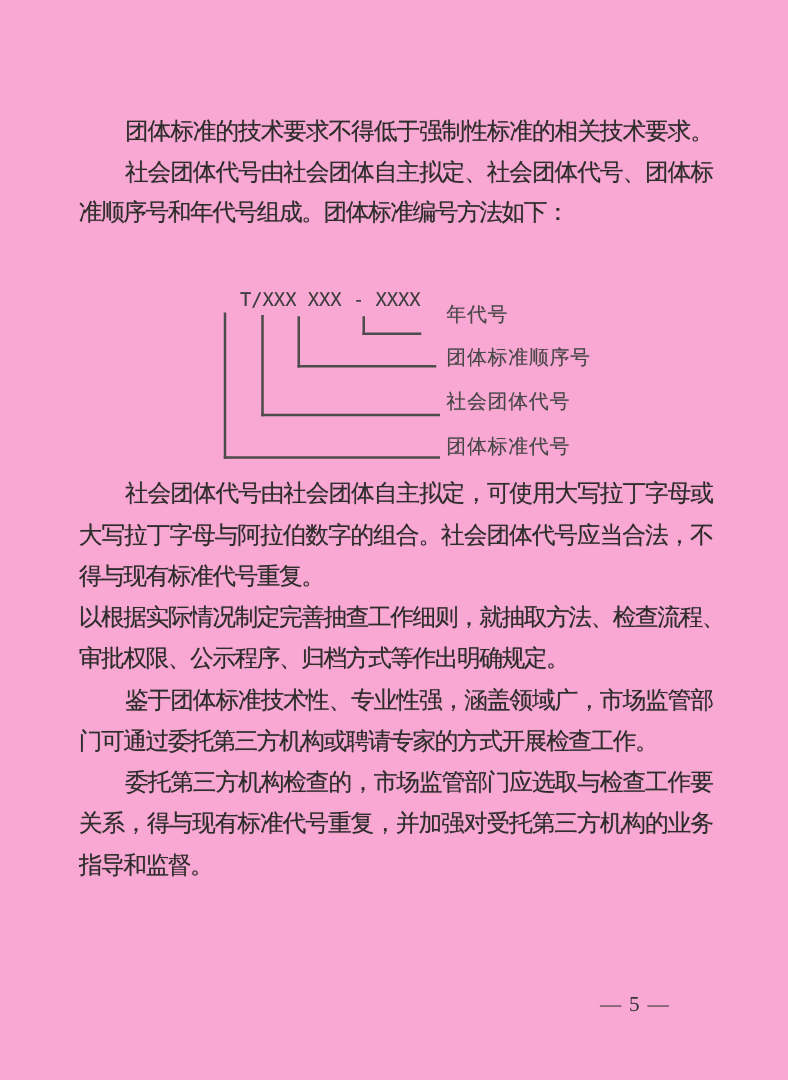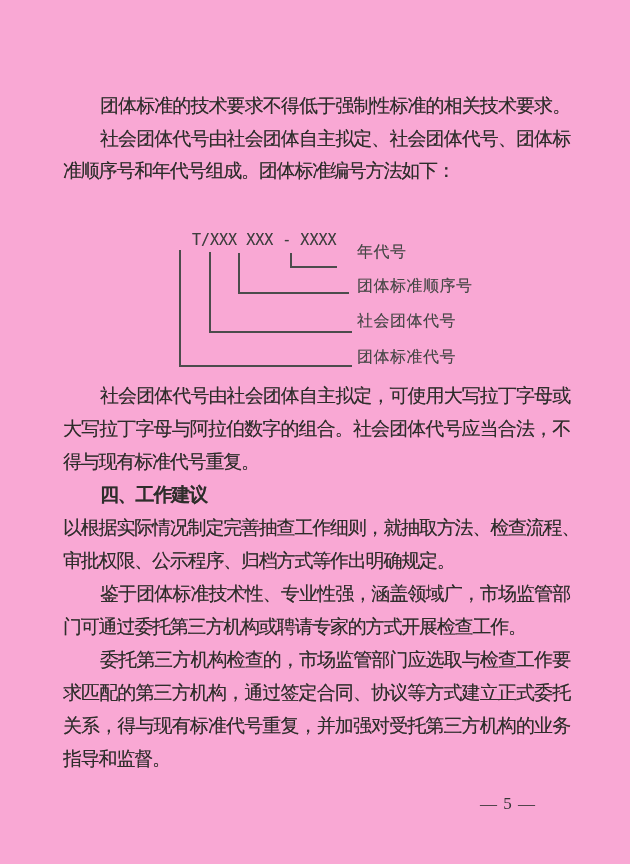--- a/index.html
+++ b/index.html
@@ -84,26 +84,24 @@
     <span class="dlabel" id="dlabel-year">年代号</span>
     <span class="dlabel" id="dlabel-seq">团体标准顺序号</span>
     <span class="dlabel" id="dlabel-social">社会团体代号</span>
     <span class="dlabel" id="dlabel-group">团体标准代号</span>
   </div>
 
   <div class="textblock" id="block2">
     <div class="ln ind2 full">社会团体代号由社会团体自主拟定，可使用大写拉丁字母或</div>
     <div class="ln full">大写拉丁字母与阿拉伯数字的组合。社会团体代号应当合法，不</div>
     <div class="ln">得与现有标准代号重复。</div>
-    <div class="ln ind2 bold">四、工作建议</div>
     <div class="ln full">以根据实际情况制定完善抽查工作细则，就抽取方法、检查流程、</div>
     <div class="ln">审批权限、公示程序、归档方式等作出明确规定。</div>
     <div class="ln ind2 full">鉴于团体标准技术性、专业性强，涵盖领域广，市场监管部</div>
     <div class="ln">门可通过委托第三方机构或聘请专家的方式开展检查工作。</div>
     <div class="ln ind2 full">委托第三方机构检查的，市场监管部门应选取与检查工作要</div>
-    <div class="ln full">求匹配的第三方机构，通过签定合同、协议等方式建立正式委托</div>
     <div class="ln full">关系，得与现有标准代号重复，并加强对受托第三方机构的业务</div>
     <div class="ln">指导和监督。</div>
   </div>
 
   <div class="pagenum">— 5 —</div>
 
 </div>
 
 </body></html>

